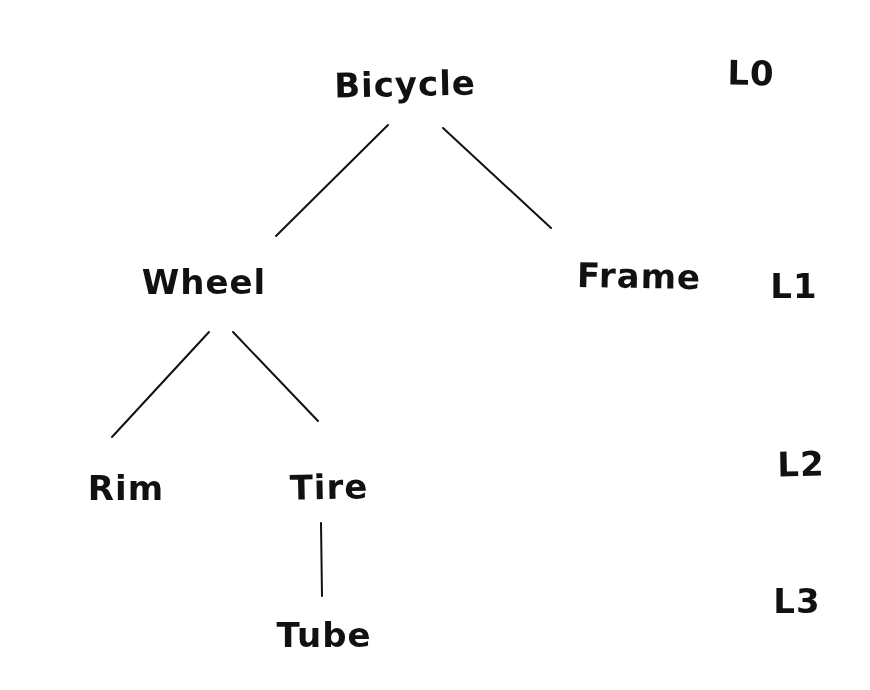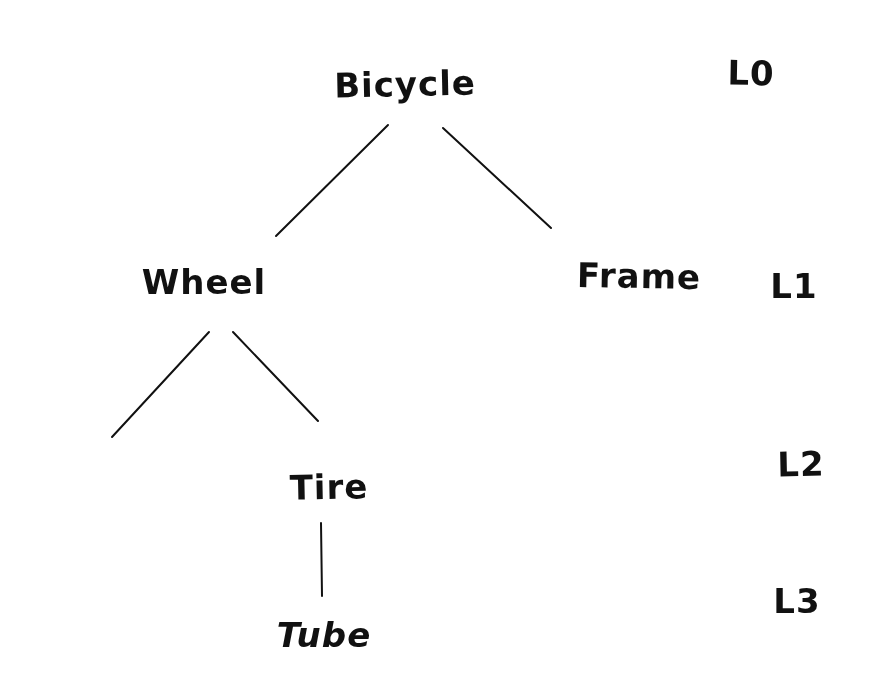--- a/index.html
+++ b/index.html
@@ -47,24 +47,25 @@
     <line x1="233" y1="332" x2="318" y2="421" stroke="#111111" stroke-width="2" stroke-linecap="round"></line>
     <line x1="321" y1="523" x2="322" y2="596" stroke="#111111" stroke-width="2" stroke-linecap="round"></line>
   </svg>
 
   <div class="label tilt-a" style="left:405px; top:84px;">Bicycle</div>
 
   <div class="label" style="left:204px; top:282px;">Wheel</div>
 
   <div class="label tilt-b" style="left:639px; top:276px;">Frame</div>
 
+  <div class="label" style="left:126px; top:488px;">Rim</div>
 
   <div class="label tilt-a" style="left:329px; top:487px;">Tire</div>
 
-  <div class="label" style="left:324px; top:635px;font-style:italic;">Tube</div>
+  <div class="label" style="left:324px; top:635px;">Tube</div>
 
   <div class="label tilt-b" style="left:751px; top:73px;">L0</div>
 
   <div class="label" style="left:794px; top:286px;">L1</div>
 
   <div class="label tilt-a" style="left:801px; top:464px;">L2</div>
 
   <div class="label" style="left:797px; top:601px;">L3</div>
 
 </div>

